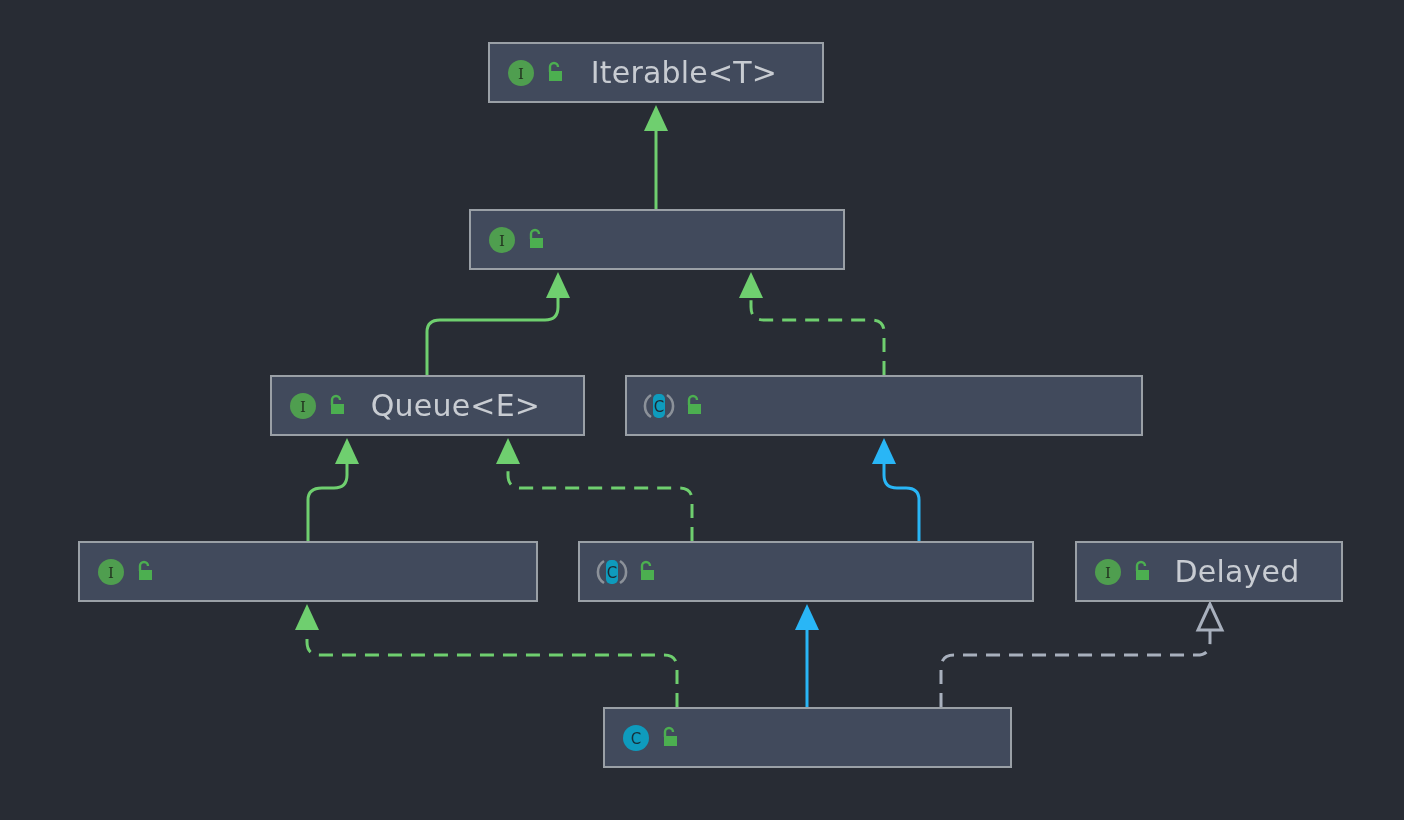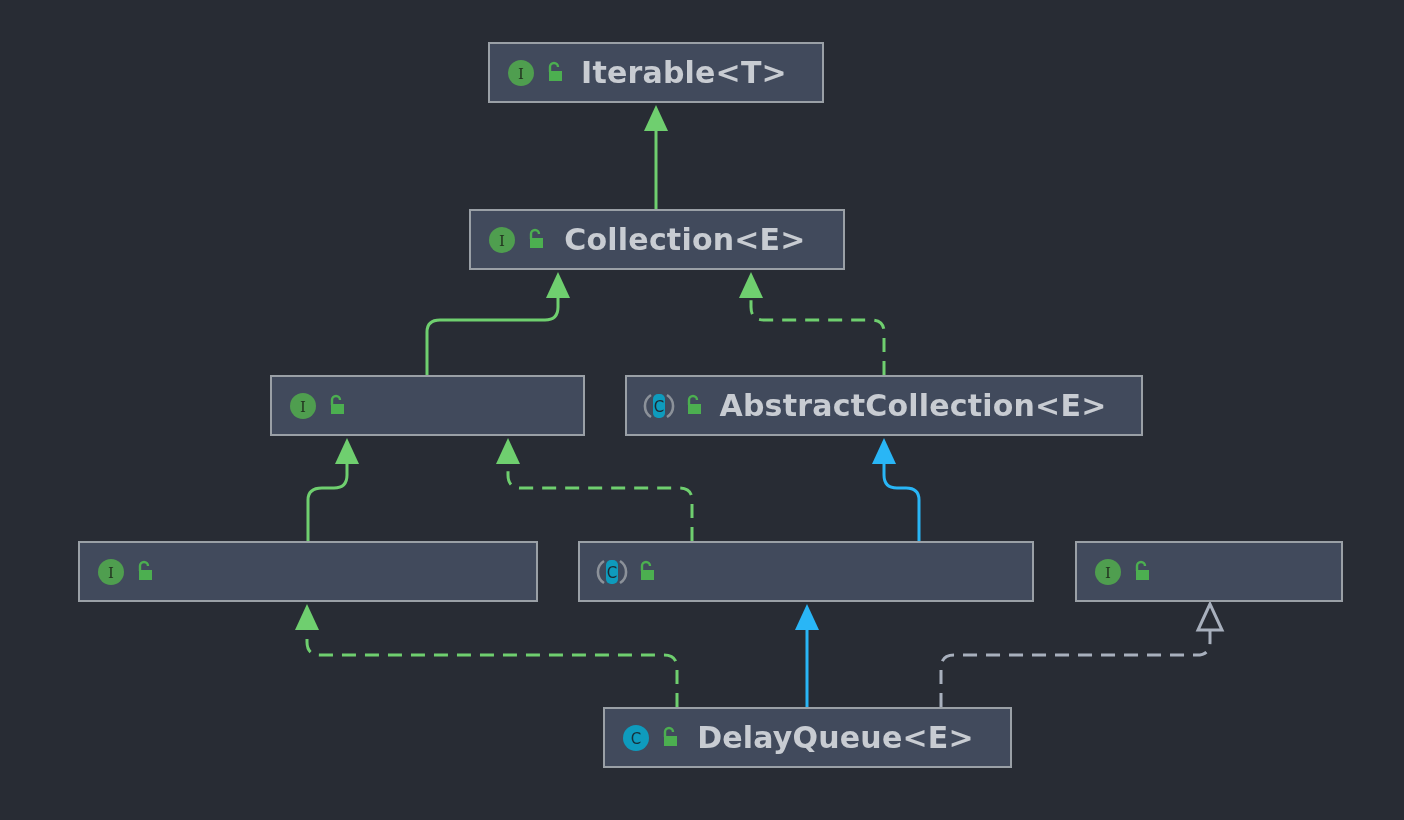--- a/index.html
+++ b/index.html
@@ -28,21 +28,21 @@
     background: #414a5c;
     border: 2px solid #9aa0a6;
     display: flex;
     align-items: center;
     padding: 0 16px;
     white-space: nowrap;
   }
   .node-label {
     color: #c8ccd2;
     font-size: 30px;
-    font-weight: 700;
+    font-weight: 400;
     letter-spacing: 0.2px;
     line-height: 1;
     margin-left: 6px;
     flex: 1;
     text-align: center;
     padding-right: 8px;
   }
   .icon-group {
     display: flex;
     align-items: center;
@@ -127,50 +127,49 @@
     <span class="icon-group">
       <svg class="kind-icon" width="30" height="30" viewBox="0 0 30 30">
         <circle cx="15" cy="15" r="13" fill="#4f9e4f"></circle>
         <text x="15" y="21" text-anchor="middle" font-family="'DejaVu Serif',serif" font-size="15" fill="#22331f">I</text>
       </svg>
       <svg class="lock-icon" width="22" height="24" viewBox="0 0 22 24">
         <path d="M8 11 L8 6 A4 4 0 0 1 16 6" stroke="#4caf50" stroke-width="2.4" fill="none"></path>
         <rect x="7" y="10" width="13" height="10" fill="#4caf50"></rect>
       </svg>
     </span>
-    <span class="node-label">Collection&lt;E&gt;</span>
   </div>
 
   <div class="node" style="left:270px; top:375px; width:315px; height:61px;">
     <span class="icon-group">
       <svg class="kind-icon" width="30" height="30" viewBox="0 0 30 30">
         <circle cx="15" cy="15" r="13" fill="#4f9e4f"></circle>
         <text x="15" y="21" text-anchor="middle" font-family="'DejaVu Serif',serif" font-size="15" fill="#22331f">I</text>
       </svg>
       <svg class="lock-icon" width="22" height="24" viewBox="0 0 22 24">
         <path d="M8 11 L8 6 A4 4 0 0 1 16 6" stroke="#4caf50" stroke-width="2.4" fill="none"></path>
         <rect x="7" y="10" width="13" height="10" fill="#4caf50"></rect>
       </svg>
     </span>
+    <span class="node-label">Queue&lt;E&gt;</span>
   </div>
 
   <div class="node" style="left:625px; top:375px; width:518px; height:61px;">
     <span class="icon-group">
       <svg class="kind-icon" width="32" height="30" viewBox="0 0 32 30">
         <path d="M8 4 A13 13 0 0 0 8 26" stroke="#8b9199" stroke-width="2.6" fill="none"></path>
         <path d="M24 4 A13 13 0 0 1 24 26" stroke="#8b9199" stroke-width="2.6" fill="none"></path>
         <rect x="10" y="3" width="12" height="24" rx="5" fill="#0e9bbd"></rect>
         <text x="16" y="21" text-anchor="middle" font-family="'DejaVu Sans',sans-serif" font-size="15" fill="#1d2a33">C</text>
       </svg>
       <svg class="lock-icon" width="22" height="24" viewBox="0 0 22 24">
         <path d="M8 11 L8 6 A4 4 0 0 1 16 6" stroke="#4caf50" stroke-width="2.4" fill="none"></path>
         <rect x="7" y="10" width="13" height="10" fill="#4caf50"></rect>
       </svg>
     </span>
-    <span class="node-label">AbstractCollection&lt;E&gt;</span>
   </div>
 
   <div class="node" style="left:78px; top:541px; width:460px; height:61px;">
     <span class="icon-group">
       <svg class="kind-icon" width="30" height="30" viewBox="0 0 30 30">
         <circle cx="15" cy="15" r="13" fill="#4f9e4f"></circle>
         <text x="15" y="21" text-anchor="middle" font-family="'DejaVu Serif',serif" font-size="15" fill="#22331f">I</text>
       </svg>
       <svg class="lock-icon" width="22" height="24" viewBox="0 0 22 24">
         <path d="M8 11 L8 6 A4 4 0 0 1 16 6" stroke="#4caf50" stroke-width="2.4" fill="none"></path>
@@ -198,29 +197,29 @@
     <span class="icon-group">
       <svg class="kind-icon" width="30" height="30" viewBox="0 0 30 30">
         <circle cx="15" cy="15" r="13" fill="#4f9e4f"></circle>
         <text x="15" y="21" text-anchor="middle" font-family="'DejaVu Serif',serif" font-size="15" fill="#22331f">I</text>
       </svg>
       <svg class="lock-icon" width="22" height="24" viewBox="0 0 22 24">
         <path d="M8 11 L8 6 A4 4 0 0 1 16 6" stroke="#4caf50" stroke-width="2.4" fill="none"></path>
         <rect x="7" y="10" width="13" height="10" fill="#4caf50"></rect>
       </svg>
     </span>
+    <span class="node-label">Delayed</span>
   </div>
 
   <div class="node" style="left:603px; top:707px; width:409px; height:61px;">
     <span class="icon-group">
       <svg class="kind-icon" width="30" height="30" viewBox="0 0 30 30">
         <circle cx="15" cy="15" r="13" fill="#0e9bbd"></circle>
         <text x="15" y="21" text-anchor="middle" font-family="'DejaVu Sans',sans-serif" font-size="15" fill="#16303a">C</text>
       </svg>
       <svg class="lock-icon" width="22" height="24" viewBox="0 0 22 24">
         <path d="M8 11 L8 6 A4 4 0 0 1 16 6" stroke="#4caf50" stroke-width="2.4" fill="none"></path>
         <rect x="7" y="10" width="13" height="10" fill="#4caf50"></rect>
       </svg>
     </span>
-    <span class="node-label">DelayQueue&lt;E&gt;</span>
   </div>
 
 </div>
 
 </body></html>

